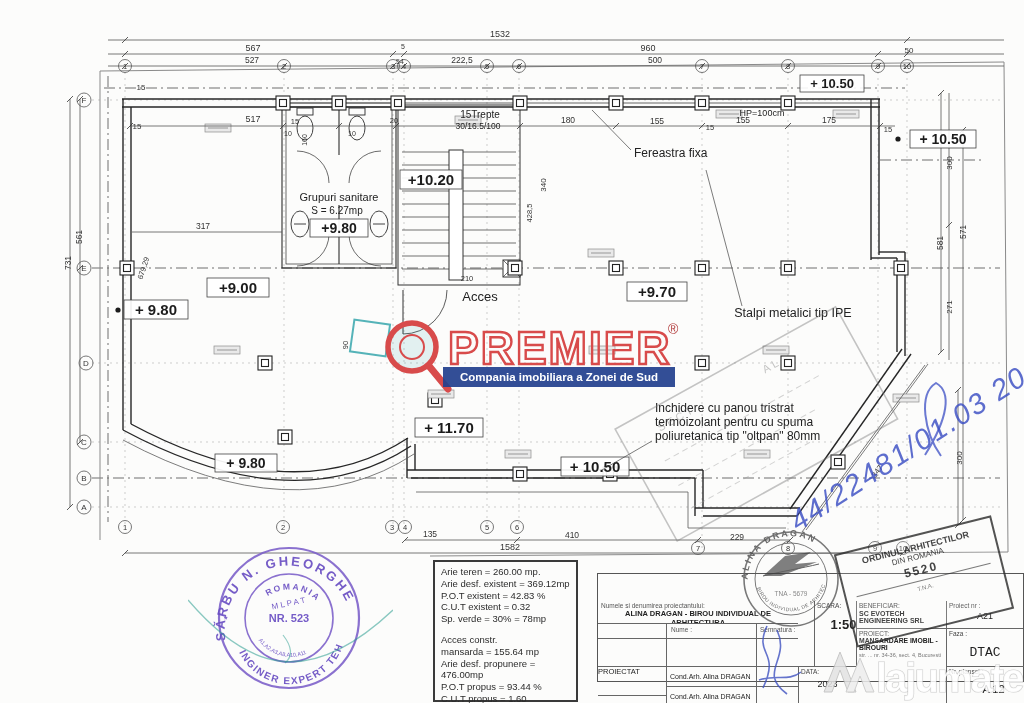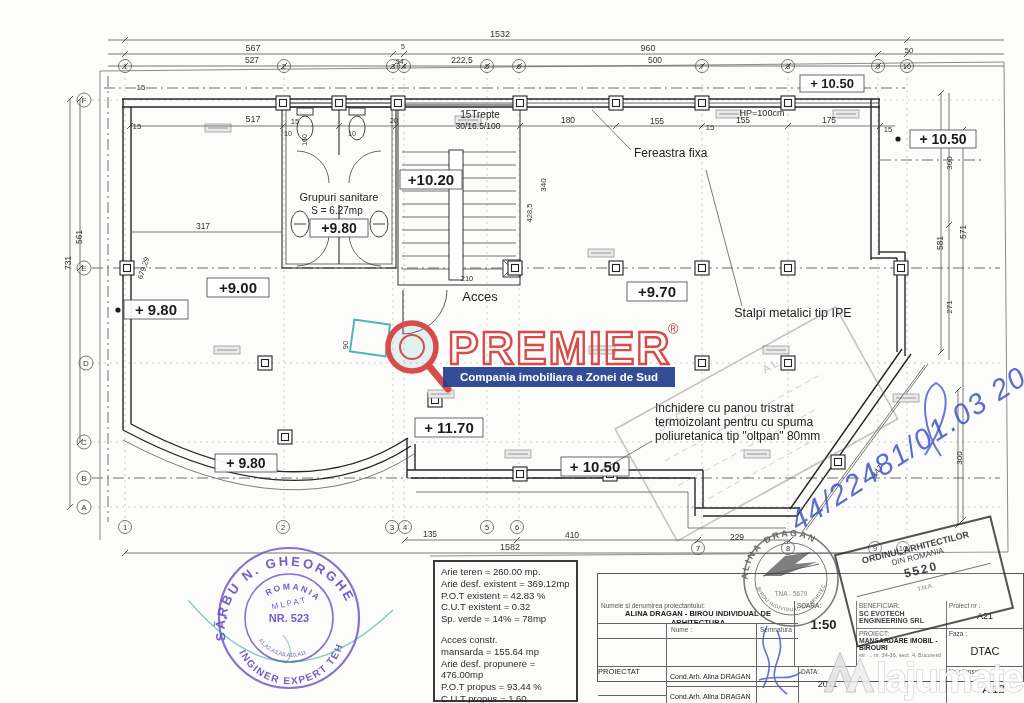--- a/index.html
+++ b/index.html
@@ -498,21 +498,21 @@
     <rect x="443" y="367" width="232" height="20" fill="#23418e" opacity="0.93"></rect>
     <text x="559" y="381" font-size="11.5" font-weight="bold" fill="#fff" text-anchor="middle">Compania imobiliara a Zonei de Sud</text>
   </g>
 </svg>
 
 <div id="stats" class="abs">
   <div>Arie teren = 260.00 mp.</div>
   <div>Arie desf. existent = 369.12mp</div>
   <div>P.O.T existent = 42.83 %</div>
   <div>C.U.T existent = 0.32</div>
-  <div>Sp. verde = 14% = 78mp</div>
+  <div>Sp. verde = 30% = 78mp</div>
   <div class="gap"></div>
   <div>Acces constr.</div>
   <div>mansarda = 155.64 mp</div>
   <div>Arie desf. propunere = 476.00mp</div>
   <div>P.O.T propus = 93.44 %</div>
   <div>C.U.T propus = 1.60</div>
 </div>
 
 <div id="tblock" class="abs">
 
@@ -526,46 +526,46 @@
   <div class="cell" style="left:0;top:37px;width:68px;height:28px;border-left:none;"></div>
   <div class="cell" style="left:68px;top:37px;width:90px;height:28px;"></div>
   <div class="cell" style="left:158px;top:37px;width:42px;height:28px;"></div>
   <div class="cell" style="left:0;top:65px;width:68px;height:20px;border-left:none;font-size:7.5px;text-align:left;padding-top:0;">PROIECTAT</div>
   <div class="cell" style="left:68px;top:65px;width:90px;height:20px;font-size:7px;padding:6px 0 0 3px;">Cond.Arh. Alina DRAGAN</div>
   <div class="cell" style="left:158px;top:65px;width:42px;height:20px;"></div>
   <div class="cell" style="left:0;top:94px;width:68px;height:22px;border-left:none;font-size:7.5px;text-align:center;padding-top:6px;">DESENAT</div>
   <div class="cell" style="left:68px;top:85px;width:90px;height:22px;font-size:7px;padding:6px 0 0 3px;">Cond.Arh. Alina DRAGAN</div>
   <div class="cell" style="left:158px;top:85px;width:42px;height:22px;"></div>
 
-  <div class="cell" style="left:196px;top:0;width:58px;height:65px;border-top:none;">
+  <div class="cell" style="left:216px;top:0;width:58px;height:65px;border-top:none;">
     <span class="lbl">SCARA:</span>
     <span style="display:block;font-size:13px;font-weight:bold;text-align:center;margin-top:8px;">1:50</span>
   </div>
   <div class="cell" style="left:200px;top:65px;width:58px;height:42px;">
     <span class="lbl">DATA:</span>
-    <span style="display:block;font-size:9px;text-align:center;margin-top:4px;">2011</span>
+    <span style="display:block;font-size:9px;text-align:center;margin-top:4px;">2023</span>
   </div>
 
   <div class="cell" style="left:258px;top:0;width:90px;height:27px;border-top:none;">
     <span class="lbl">BENEFICIAR:</span>
     <span class="bold-sm" style="display:block;padding:1px 1px 0 2px;font-size:7px;">SC EVOTECH ENGINEERING SRL</span>
   </div>
   <div class="cell" style="left:258px;top:27px;width:90px;height:38px;">
     <span class="lbl">PROIECT:</span>
     <span class="bold-sm" style="display:block;padding:0 1px 0 2px;font-size:6.8px;">MANSARDARE IMOBIL - BIROURI</span>
     <span class="tiny" style="display:block;padding:1px 1px 0 2px;font-size:5.5px;color:#777;">str. ... nr. 34-36, sect. 4, Bucuresti</span>
   </div>
 
   <div class="cell" style="left:348px;top:0;width:77px;height:27px;border-top:none;">
     <span class="lbl">Proiect nr :</span>
     <span style="display:block;font-size:9px;text-align:center;margin-top:2px;">A21</span>
   </div>
   <div class="cell" style="left:348px;top:27px;width:77px;height:38px;">
     <span class="lbl">Faza :</span>
-    <span style="display:block;font-size:11px;text-align:center;margin-top:8px;">DTAC</span>
+    <span style="display:block;font-size:13px;text-align:center;margin-top:8px;font-family:Liberation Mono, monospace;">DTAC</span>
   </div>
   <div class="cell" style="left:348px;top:65px;width:94px;height:42px;">
     <span class="lbl">Nr. plansei :</span>
     <span style="display:block;font-size:11px;text-align:center;margin-top:8px;">A 12</span>
   </div>
 </div>
 
 <svg class="abs" style="left:188px;top:540px" width="205" height="160" viewBox="0 0 205 160">
   <defs>
     <path id="eArcTop" d="M 40 110 A 64 64 0 1 1 162 108"></path>

